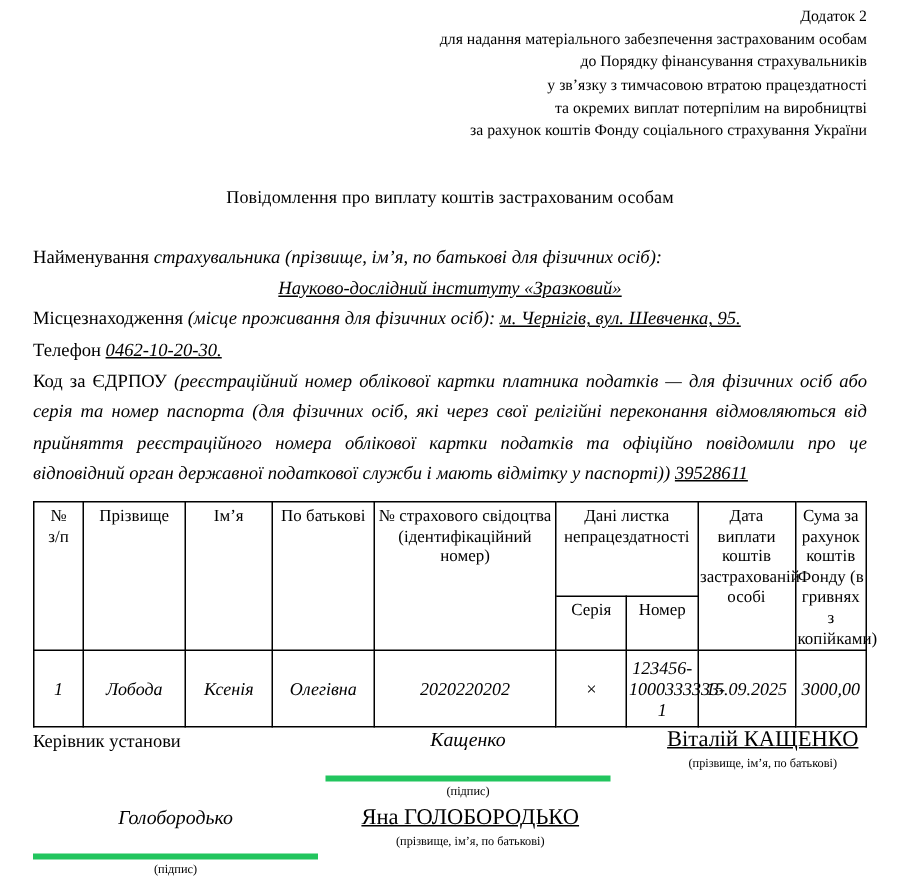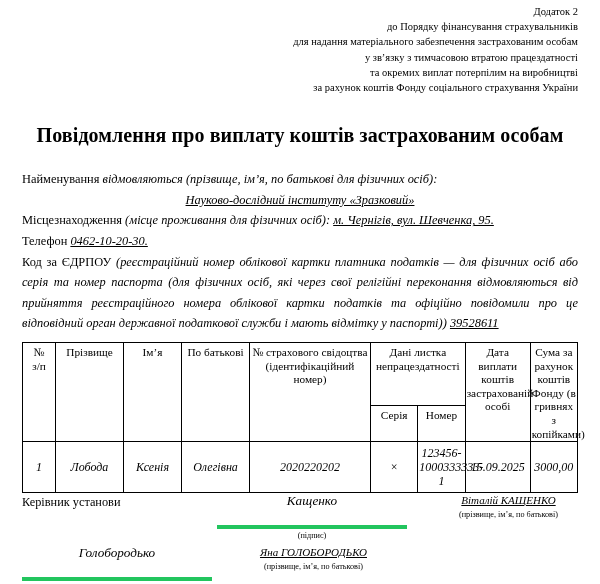--- a/index.html
+++ b/index.html
@@ -27,22 +27,22 @@
   .doc-header {
     text-align: right;
     font-size: 10.5px;
     line-height: 15.2px;
   }
   .doc-header div { white-space: nowrap; }
 
   
   .doc-title {
     text-align: center;
-    font-weight: bold;
-    font-size: 20px;
+    font-weight: normal;
+    font-size: 12px;
     margin-top: 29px;
     letter-spacing: 0.1px;
   }
 
   
   .fields {
     margin-top: 22px;
     font-size: 12.4px;
     line-height: 20.5px;
   }
@@ -133,51 +133,50 @@
     margin-left: 14px;
   }
   .sig-value {
     font-style: italic;
     font-size: 13.2px;
     padding-bottom: 16px;
     border-bottom: 4px solid #22c55e;
     display: block;
   }
   .sig-value-ul {
-    font-style: italic;
-    font-size: 11px;
+    font-size: 15px;
     text-decoration: underline;
     display: inline-block;
   }
   .sig-caption {
     font-size: 8.2px;
     line-height: 11px;
     padding-top: 1px;
   }
 </style>
 </head>
 <body>
 
 <div class="page">
 
   <div class="doc-header">
     <div>Додаток 2</div>
+    <div>для надання матеріального забезпечення застрахованим особам</div>
     <div>до Порядку фінансування страхувальників</div>
-    <div>для надання матеріального забезпечення застрахованим особам</div>
     <div>у зв’язку з тимчасовою втратою працездатності</div>
     <div>та окремих виплат потерпілим на виробництві</div>
     <div>за рахунок коштів Фонду соціального страхування України</div>
   </div>
 
   <div class="doc-title">Повідомлення про виплату коштів застрахованим особам</div>
 
   <div class="fields">
 
     <div class="field-line">
-      <span class="lbl-upright">Найменування </span><span class="lbl-italic">відмовляються (прізвище, ім’я, по батькові для фізичних осіб):</span>
+      <span class="lbl-upright">Найменування </span><span class="lbl-italic">страхувальника (прізвище, ім’я, по батькові для фізичних осіб):</span>
     </div>
     <div>
       <span class="centered-val">Науково-дослідний інституту «Зразковий»</span>
     </div>
 
     <div class="field-line">
       <span class="lbl-upright">Місцезнаходження </span><span class="lbl-italic">(місце проживання для фізичних осіб): </span><span class="val">м. Чернігів, вул. Шевченка, 95.</span>
     </div>
 
     <div class="field-line">

